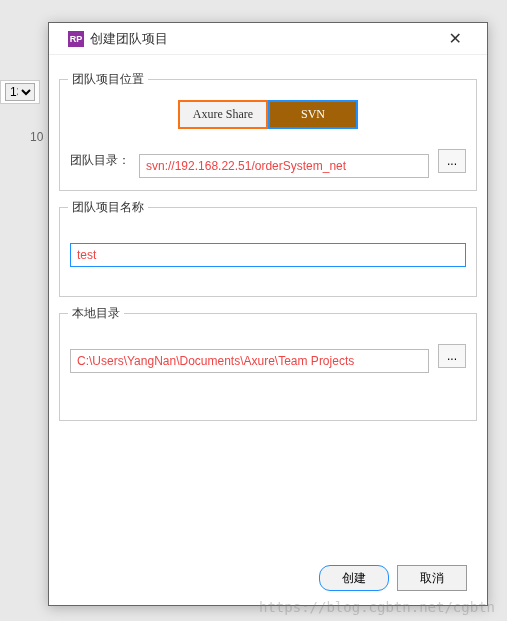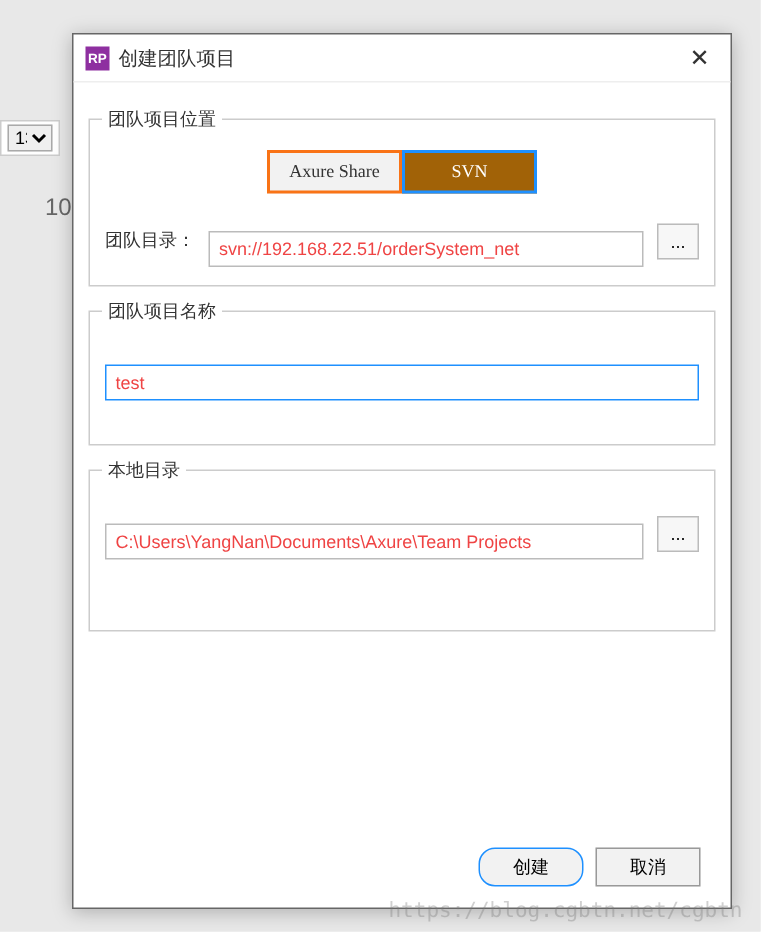--- a/index.html
+++ b/index.html
@@ -1,32 +1,32 @@
 <!DOCTYPE html>
 <html><head>
 <meta charset="utf-8">
 <style>
   * { box-sizing: border-box; font-family: "Microsoft YaHei", Arial, sans-serif; }
   html, body { margin: 0; padding: 0; width: 507px; height: 621px; background: #e8e8e8; overflow: hidden; position: relative; }
 
   .bg-toolbar { position: absolute; top: 80px; left: 0; width: 40px; background: #fff; border: 1px solid #ccc; padding: 2px 4px; font-size: 12px; display: flex; align-items: center; }
   .bg-toolbar select { width: 100%; font-size: 12px; border: 1px solid #aaa; }
-  .bg-ruler { position: absolute; top: 130px; left: 30px; font-size: 16px; color: #666; }
+  .bg-ruler { position: absolute; top: 130px; left: 30px; font-size: 12px; color: #666; }
 
   .dialog {
     position: absolute;
     top: 22px; left: 48px;
     width: 440px; height: 584px;
     background: #fff;
     border: 1px solid #666;
     box-shadow: 0 2px 12px rgba(0,0,0,0.25);
     display: flex; flex-direction: column;
   }
   .titlebar {
-    height: 32px; display: flex; align-items: center; padding: 0 8px;
+    height: 32px; display: flex; align-items: center; padding: 0 19px;
     border-bottom: 1px solid #eee;
   }
   .titlebar .icon {
     width: 16px; height: 16px; background: #8e2fa0; color: #fff;
     font-size: 9px; display: flex; align-items: center; justify-content: center;
     font-weight: bold; margin-right: 6px;
   }
   .titlebar .title { font-size: 13px; color: #333; flex: 1; }
   .titlebar .close { font-size: 16px; color: #333; cursor: pointer; padding: 2px 6px; }
 

